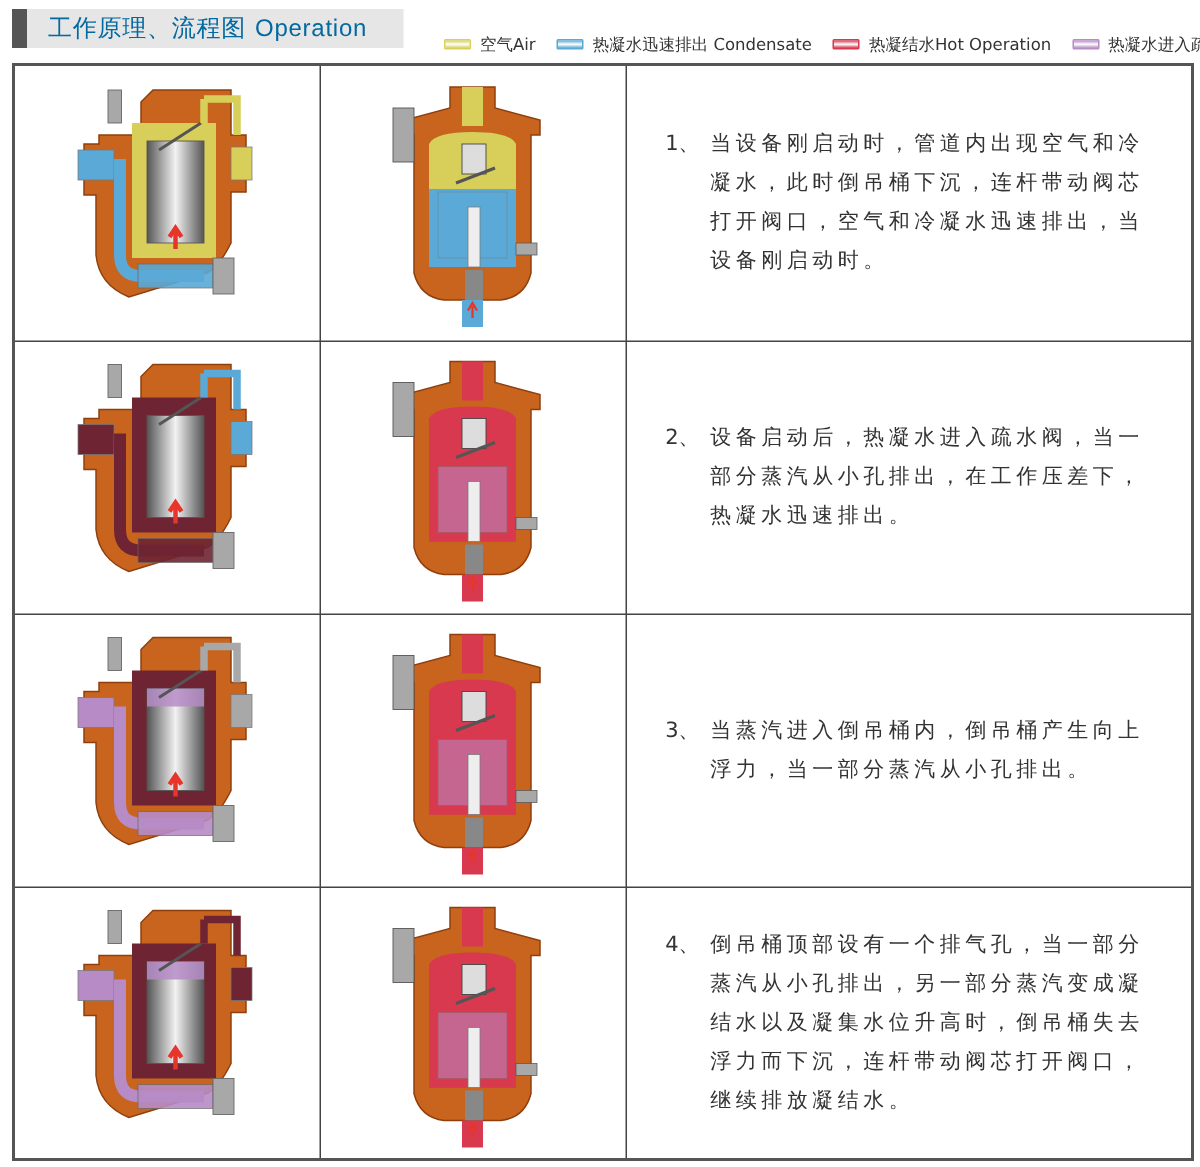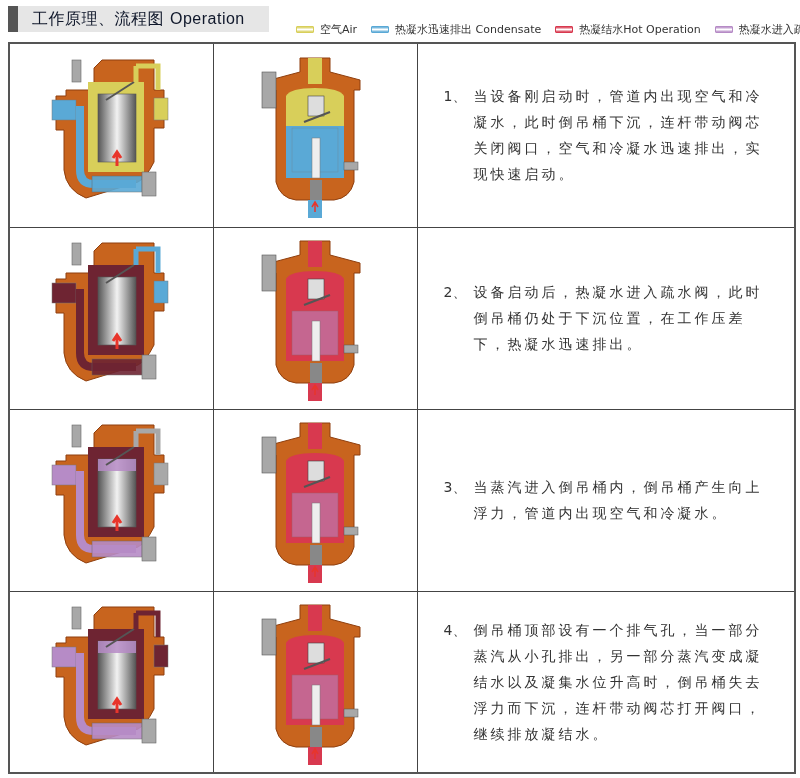--- a/index.html
+++ b/index.html
@@ -5,21 +5,21 @@
   * { box-sizing: border-box; margin: 0; padding: 0; }
   html, body { width: 800px; height: 778px; background: #ffffff; overflow: hidden; }
   body { font-family: "DejaVu Sans", "Liberation Sans", sans-serif; color: #333; position: relative; }
 
   .title-bar {
     position: absolute; left: 8px; top: 6px; width: 261px; height: 26px;
     background: #e6e6e6; display: flex; align-items: center;
   }
   .title-bar .accent { width: 10px; height: 26px; background: #555555; }
   .title-bar .title-text {
-    margin-left: 14px; font-size: 16px; color: #0f172a; letter-spacing: 0.5px; white-space: nowrap;
+    margin-left: 14px; font-size: 16px; color: #0369a1; letter-spacing: 0.5px; white-space: nowrap;
   }
   .title-bar .title-text .en { font-family: "Liberation Sans", sans-serif; margin-left: 6px; }
 
   .legend {
     position: absolute; left: 296px; top: 20px; height: 18px;
     display: flex; align-items: center; gap: 14px; white-space: nowrap;
   }
   .legend-item { display: flex; align-items: center; font-size: 11px; color: #333; }
   .legend-swatch { width: 18px; height: 7px; margin-right: 6px; border-radius: 1px; }
 
@@ -125,21 +125,21 @@
   <line x1="54" y1="72" x2="80" y2="62" stroke="#555" stroke-width="2"></line>
   <rect x="60" y="130" width="12" height="20" fill="#888"></rect>
   <rect x="58" y="150" width="14" height="18" fill="#5aa9d6"></rect>
   <rect x="94" y="112" width="14" height="8" fill="#a8a8a8" stroke="#555" stroke-width="0.5"></rect>
   <path d="M65 162 L65 154 M62 157 L65 152 L68 157" stroke="#e8352b" stroke-width="1.5" fill="none"></path>
           </svg>
         </td>
     <td class="desc-cell">
       <div class="step">
         <span class="num">1、</span>
-        <span class="text">当设备刚启动时，管道内出现空气和冷凝水，此时倒吊桶下沉，连杆带动阀芯关闭阀口，空气和冷凝水迅速排出，实现快速启动。</span>
+        <span class="text">当设备刚启动时，管道内出现空气和冷凝水，此时倒吊桶下沉，连杆带动阀芯打开阀口，空气和冷凝水迅速排出，当设备刚启动时。</span>
       </div>
     </td>
   </tr>
   <tr class="r2">
     <td class="diagram-cell">
           <svg width="130" height="170" viewBox="0 0 130 170">
             <defs>
               <linearGradient id="bucketGrad1" x1="0" x2="1">
                 <stop offset="0" stop-color="#555"></stop>
                 <stop offset="0.5" stop-color="#f2f2f2"></stop>
@@ -181,21 +181,21 @@
   <line x1="54" y1="72" x2="80" y2="62" stroke="#555" stroke-width="2"></line>
   <rect x="60" y="130" width="12" height="20" fill="#888"></rect>
   <rect x="58" y="150" width="14" height="18" fill="#d8394f"></rect>
   <rect x="94" y="112" width="14" height="8" fill="#a8a8a8" stroke="#555" stroke-width="0.5"></rect>
   <path d="M65 162 L65 154 M62 157 L65 152 L68 157" stroke="#e8352b" stroke-width="1.5" fill="none"></path>
           </svg>
         </td>
     <td class="desc-cell">
       <div class="step">
         <span class="num">2、</span>
-        <span class="text">设备启动后，热凝水进入疏水阀，此时倒吊桶仍处于下沉位置，在工作压差下，热凝水迅速排出。</span>
+        <span class="text">设备启动后，热凝水进入疏水阀，当一部分蒸汽从小孔排出，在工作压差下，热凝水迅速排出。</span>
       </div>
     </td>
   </tr>
   <tr class="r3">
     <td class="diagram-cell">
           <svg width="130" height="170" viewBox="0 0 130 170">
             <defs>
               <linearGradient id="bucketGrad2" x1="0" x2="1">
                 <stop offset="0" stop-color="#555"></stop>
                 <stop offset="0.5" stop-color="#f2f2f2"></stop>
@@ -237,21 +237,21 @@
   <line x1="54" y1="72" x2="80" y2="62" stroke="#555" stroke-width="2"></line>
   <rect x="60" y="130" width="12" height="20" fill="#888"></rect>
   <rect x="58" y="150" width="14" height="18" fill="#d8394f"></rect>
   <rect x="94" y="112" width="14" height="8" fill="#a8a8a8" stroke="#555" stroke-width="0.5"></rect>
   <path d="M65 162 L65 154 M62 157 L65 152 L68 157" stroke="#e8352b" stroke-width="1.5" fill="none"></path>
           </svg>
         </td>
     <td class="desc-cell">
       <div class="step">
         <span class="num">3、</span>
-        <span class="text">当蒸汽进入倒吊桶内，倒吊桶产生向上浮力，管道内出现空气和冷凝水。</span>
+        <span class="text">当蒸汽进入倒吊桶内，倒吊桶产生向上浮力，当一部分蒸汽从小孔排出。</span>
       </div>
     </td>
   </tr>
   <tr class="r4">
     <td class="diagram-cell">
           <svg width="130" height="170" viewBox="0 0 130 170">
             <defs>
               <linearGradient id="bucketGrad3" x1="0" x2="1">
                 <stop offset="0" stop-color="#555"></stop>
                 <stop offset="0.5" stop-color="#f2f2f2"></stop>

